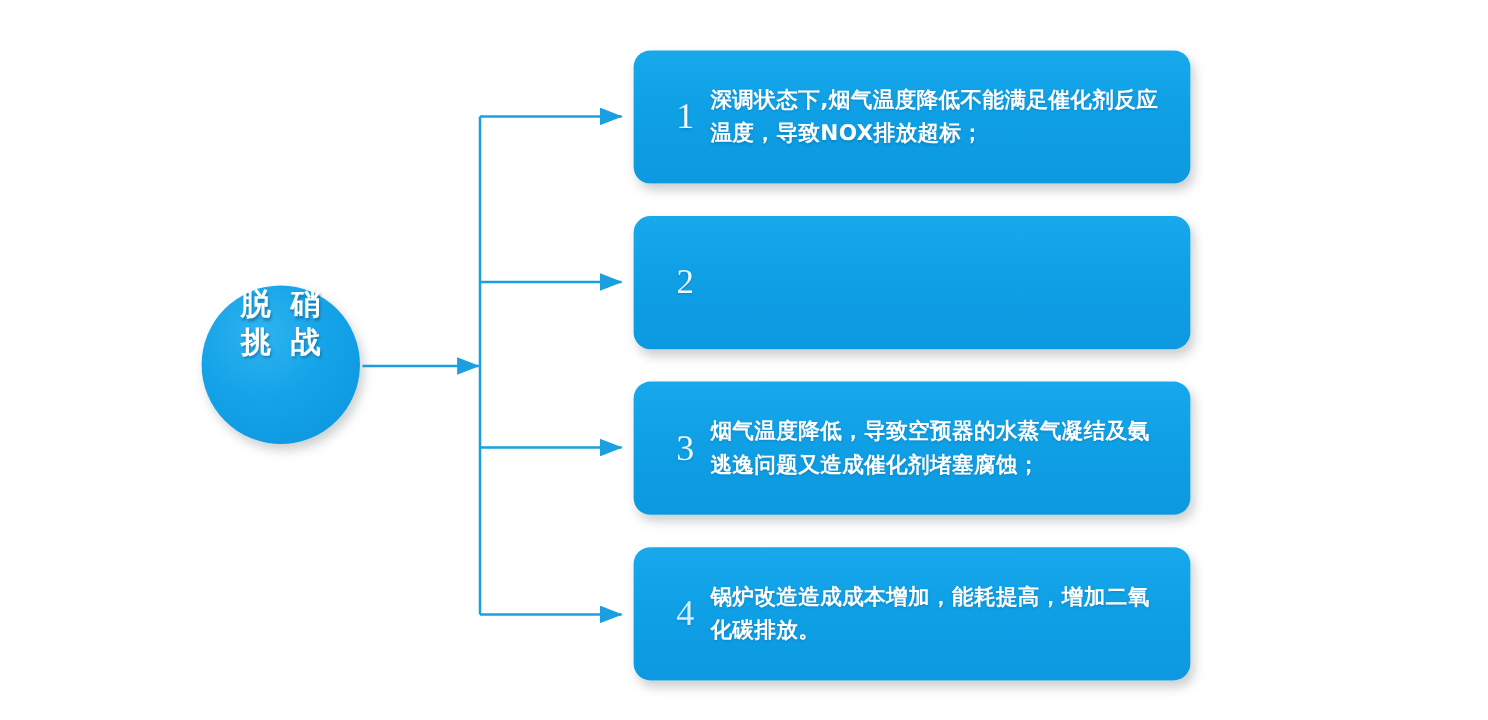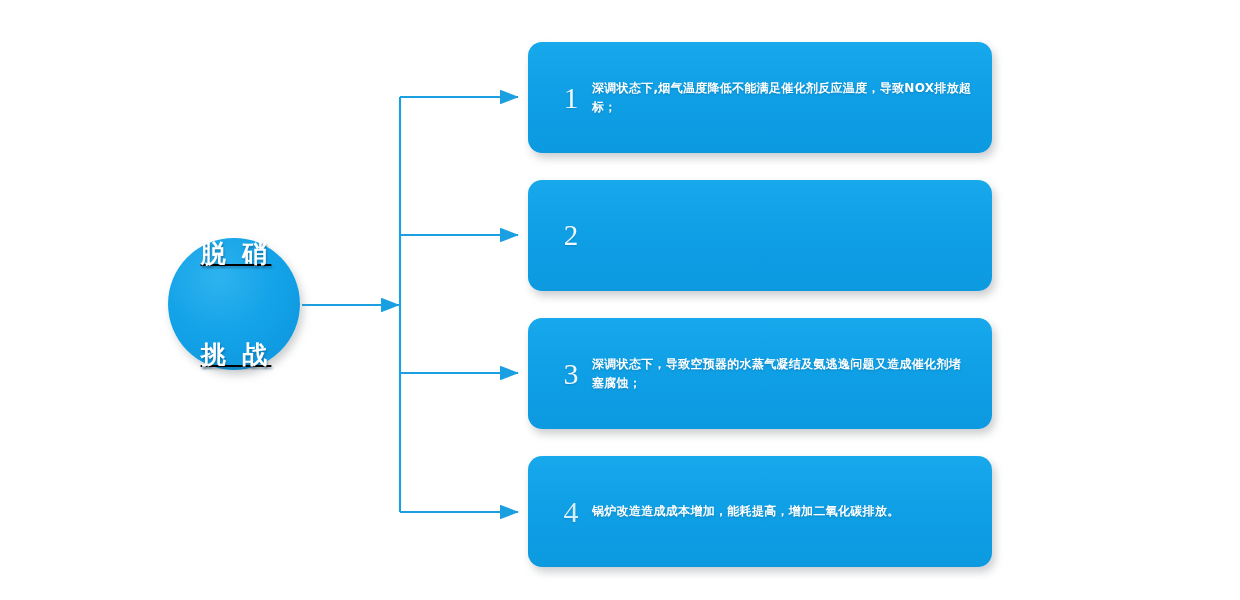--- a/index.html
+++ b/index.html
@@ -26,22 +26,21 @@
     left: 168px;
     top: 238px;
     width: 132px;
     height: 132px;
     border-radius: 50%;
     background: radial-gradient(circle at 38% 30%, #2eb3ef 0%, #14a3e8 45%, #0b93dd 100%);
     box-shadow: 3px 5px 9px rgba(120,125,130,0.38);
     display: flex;
     flex-direction: column;
     align-items: center;
-    justify-content: space-between;
-    text-decoration: underline;
+    justify-content: flex-start;
   }
   .hub-line {
     color: #ffffff;
     font-family: "DejaVu Sans", "Liberation Sans", sans-serif;
     font-weight: bold;
     font-size: 25px;
     letter-spacing: 4px;
     line-height: 1.25;
     text-indent: 4px;
     text-shadow: 1px 2px 2px rgba(20,60,90,0.40);
@@ -82,21 +81,21 @@
     width: 30px;
     text-align: center;
     opacity: 0.93;
     text-shadow: 0px 1px 2px rgba(15,70,105,0.30);
   }
   .box-text {
     flex: 1 1 auto;
     color: #ffffff;
     font-family: "DejaVu Sans", "Liberation Sans", sans-serif;
     font-weight: bold;
-    font-size: 12px;
+    font-size: 18px;
     line-height: 1.52;
     letter-spacing: 0.3px;
     text-shadow: 0px 1px 2px rgba(15,70,105,0.28);
     padding-left: 6px;
   }
   .box-1 { top: 42px; }
   .box-2 { top: 180px; }
   .box-3 { top: 318px; }
   .box-4 { top: 456px; }
 
@@ -137,21 +136,21 @@
     <div class="box-num">1</div>
     <div class="box-text">深调状态下,烟气温度降低不能满足催化剂反应温度，导致NOX排放超标；</div>
   </div>
 
   <div class="box box-2">
     <div class="box-num">2</div>
   </div>
 
   <div class="box box-3">
     <div class="box-num">3</div>
-    <div class="box-text">深调状态下，导致空预器的水蒸气凝结及氨逃逸问题又造成催化剂堵塞腐蚀；</div>
+    <div class="box-text">烟气温度降低，导致空预器的水蒸气凝结及氨逃逸问题又造成催化剂堵塞腐蚀；</div>
   </div>
 
   <div class="box box-4">
     <div class="box-num">4</div>
     <div class="box-text">锅炉改造造成成本增加，能耗提高，增加二氧化碳排放。</div>
   </div>
 
 </div>
 
 </body></html>

